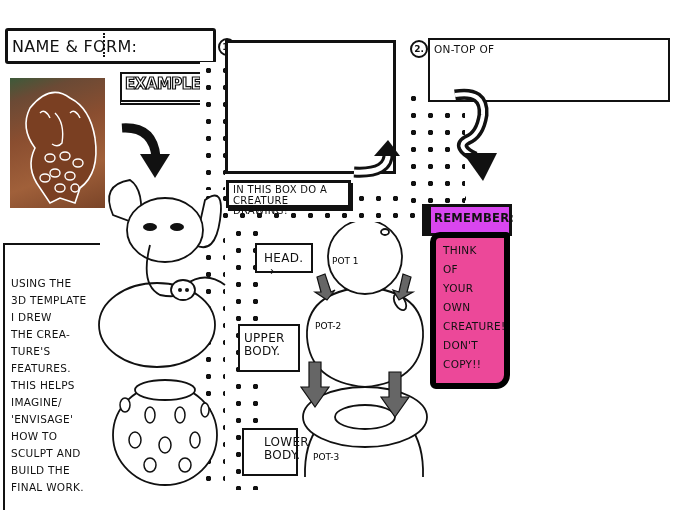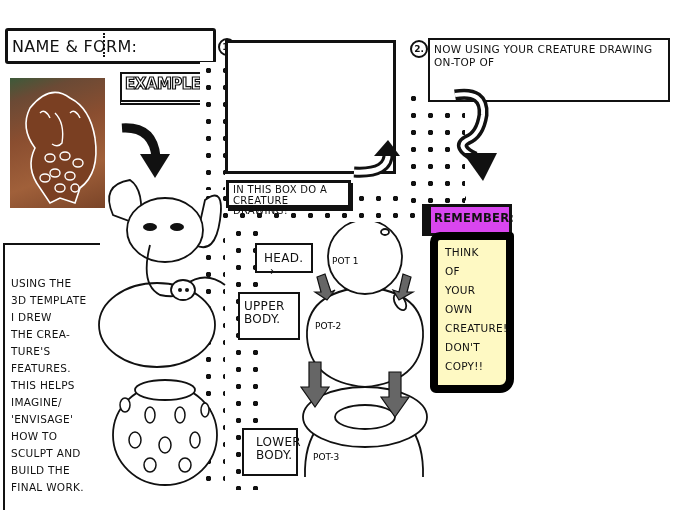--- a/index.html
+++ b/index.html
@@ -63,21 +63,20 @@
 </div>
 <svg class="abs" style="left:352px;top:140px;" width="52" height="48">
   <path d="M2 32 Q38 34 36 12" fill="none" stroke="#111" stroke-width="11"></path>
   <path d="M2 32 Q38 34 36 12" fill="none" stroke="#fff" stroke-width="5"></path>
   <polygon points="22,16 48,16 36,0" fill="#111"></polygon>
 </svg>
 
 <div class="abs numbadge" style="left:410px;top:40px;">2.</div>
 <div class="abs" style="left:428px;top:38px;width:238px;height:60px;border:2px solid #111;background:#fff;">
   <div class="abs hand" style="left:4px;top:3px;font-size:10.5px;line-height:12.5px;">
-    <div>NOW USING YOUR CREATURE DRAWING</div>
     <div>ON-TOP OF</div>
   </div>
 </div>
 <svg class="abs" style="left:445px;top:85px;" width="60" height="100">
   <path d="M10 10 Q40 5 38 30 Q35 50 22 55 Q10 62 30 72" fill="none" stroke="#111" stroke-width="11"></path>
   <path d="M10 10 Q40 5 38 30 Q35 50 22 55 Q10 62 30 72" fill="none" stroke="#fff" stroke-width="4"></path>
   <polygon points="18,68 52,68 38,96" fill="#111"></polygon>
 </svg>
 
 <div class="abs" style="left:3px;top:215px;width:95px;height:272px;border-left:2px solid #111;border-top:2px solid #111;margin-top:28px;">
@@ -122,24 +121,24 @@
   </g>
   <ellipse cx="55" cy="52" rx="7" ry="4" fill="#111"></ellipse>
   <ellipse cx="82" cy="52" rx="7" ry="4" fill="#111"></ellipse>
   <circle cx="85" cy="115" r="2" fill="#111"></circle>
     <circle cx="92" cy="115" r="2" fill="#111"></circle>
 </svg>
 
 <div class="abs box hand" style="left:255px;top:243px;width:58px;height:30px;font-size:12px;padding:7px 7px;box-sizing:border-box;">
   <span>HEAD.</span> →
 </div>
-<div class="abs box hand" style="left:238px;top:292px;width:62px;height:48px;font-size:12px;padding:6px 4px;box-sizing:border-box;">
+<div class="abs box hand" style="left:238px;top:324px;width:62px;height:48px;font-size:12px;padding:6px 4px;box-sizing:border-box;">
   <span>UPPER BODY.</span>
 </div>
-<div class="abs box hand" style="left:242px;top:428px;width:56px;height:48px;font-size:12px;padding:6px 12px;box-sizing:border-box;">
+<div class="abs box hand" style="left:242px;top:428px;width:56px;height:48px;font-size:12px;padding:6px 20px;box-sizing:border-box;">
   <span>LOWER BODY.</span>
 </div>
 
 <svg class="abs" style="left:295px;top:222px;" width="140" height="275">
   <g fill="#fff" stroke="#111" stroke-width="1.8">
     <path d="M10 255 Q8 190 70 180 Q130 190 128 255"></path>
     <ellipse cx="70" cy="195" rx="62" ry="30"></ellipse>
     <ellipse cx="70" cy="195" rx="30" ry="12"></ellipse>
     <path d="M12 115 Q10 70 70 65 Q130 70 128 115 Q125 160 70 165 Q15 160 12 115Z"></path>
     <circle cx="70" cy="35" r="37"></circle>
@@ -153,21 +152,21 @@
     <polygon points="94,150 106,150 106,175 114,175 100,195 86,175 94,175"></polygon>
   </g>
   <text x="37" y="42" font-size="9" font-family="DejaVu Sans,sans-serif">POT 1</text>
   <text x="20" y="107" font-size="9" font-family="DejaVu Sans,sans-serif">POT-2</text>
   <text x="18" y="238" font-size="9" font-family="DejaVu Sans,sans-serif">POT-3</text>
 </svg>
 
 <div class="abs" style="left:428px;top:204px;width:78px;height:26px;border:3px solid #111;background:#d946ef;box-shadow:-6px 0 0 #111;">
   <span class="abs hand" style="left:3px;top:5px;font-size:11.5px;font-weight:bold;">REMEMBER:</span>
 </div>
-<div class="abs" style="left:430px;top:232px;width:68px;height:145px;border:8px solid #000000;border-radius:10px 4px 14px 6px;background:#fef9c3;">
+<div class="abs" style="left:430px;top:232px;width:68px;height:145px;border:6px solid #000000;border-radius:10px 4px 14px 6px;background:#ec4899;">
   <div class="abs hand" style="left:7px;top:3px;font-size:10.5px;line-height:19px;">
     <div>THINK</div>
     <div>OF</div>
     <div>YOUR</div>
     <div>OWN</div>
     <div>CREATURE!</div>
     <div>DON'T</div>
     <div>COPY!!</div>
   </div>
 </div>

